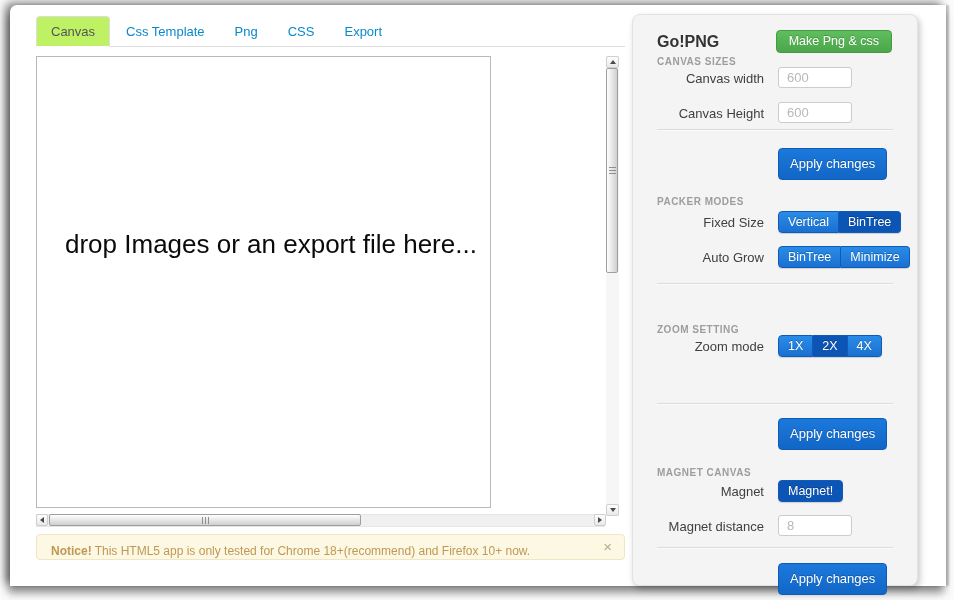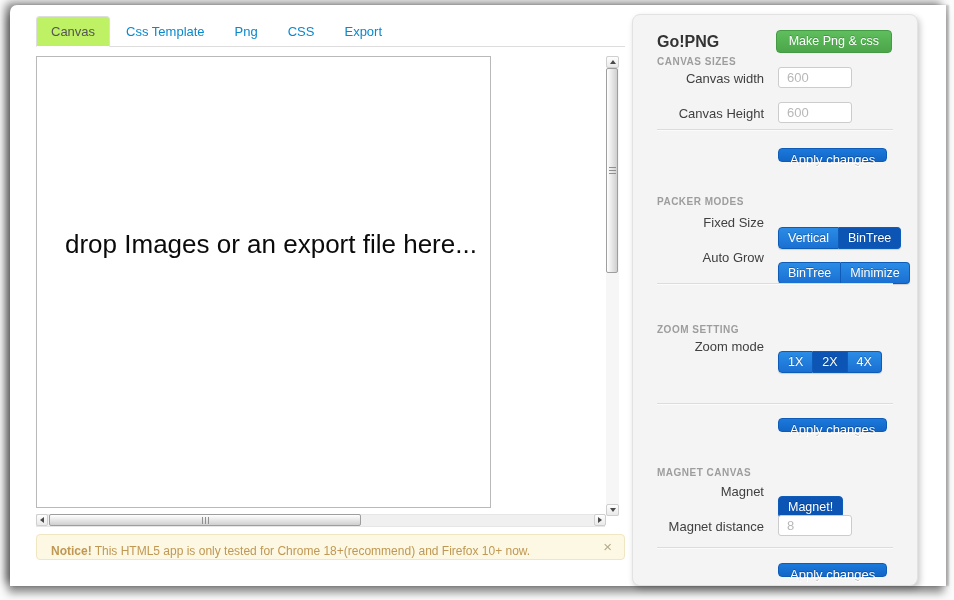--- a/index.html
+++ b/index.html
@@ -72,26 +72,26 @@
     letter-spacing:.5px; }
   .srow { position:absolute; left:24px; right:16px; height:24px; }
   .srow .lbl { position:absolute; left:0; top:4px; width:107px; text-align:right;
     font-size:13px; color:#404040; }
   .srow .ctl { position:absolute; left:121px; top:0; }
   .sinput { width:74px; height:21px; border:1px solid #ccc; border-radius:3px;
     padding:0 8px; font-size:13px; color:#b8b8b8; background:#fff;
     font-family:"Liberation Sans","DejaVu Sans",sans-serif; }
   .shr { position:absolute; left:24px; right:24px; height:0;
     border-top:1px solid #dcdcdc; border-bottom:1px solid #fbfbfb; }
-  .btn-blue { display:inline-block; padding:0 11px; height:14px; line-height:22px;
+  .btn-blue { display:inline-block; padding:0 11px; height:32px; line-height:22px;
     background:linear-gradient(#1b79dc,#1266c6); border:1px solid #0f5cb8; border-radius:4px;
     color:#fff; font-size:13px; cursor:pointer; text-shadow:0 -1px 0 rgba(0,0,0,.25); }
   .apply { position:absolute; left:145px; }
   .btn-group { display:inline-flex; border-radius:4px;
-    box-shadow:0 1px 1px rgba(0,0,0,.15);margin-top:16px; }
+    box-shadow:0 1px 1px rgba(0,0,0,.15); }
   .seg { display:inline-block; padding:0 9px; height:22px; line-height:21px;
     background:linear-gradient(#2a8ce6,#1a70d2); border:1px solid #0f5cb8; border-left:none;
     color:#fff; font-size:12.5px; cursor:pointer; text-shadow:0 -1px 0 rgba(0,0,0,.25); }
   .btn-group .seg:first-child { border-radius:4px 0 0 4px; border-left:1px solid #0f5cb8; }
   .btn-group .seg:last-child { border-radius:0 4px 4px 0; }
   .btn-group .seg:only-child { border-radius:4px; }
   .seg.active { background:#0d55b5; }
 </style>
 </head>
 <body>

